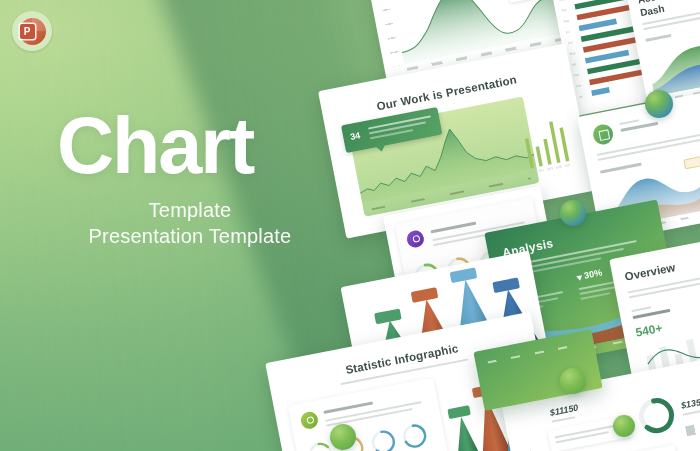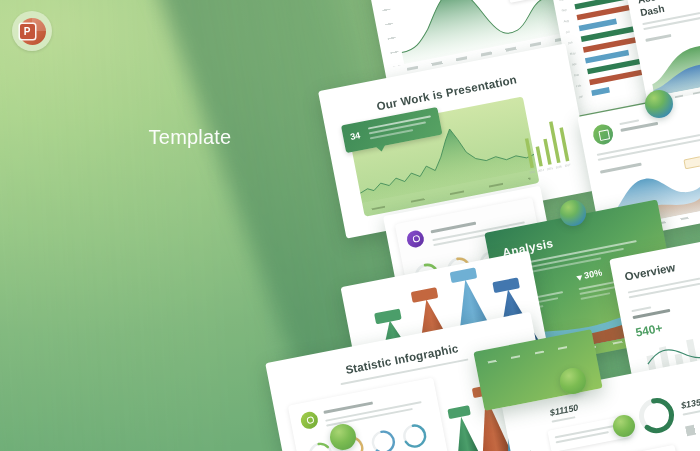--- a/index.html
+++ b/index.html
@@ -493,18 +493,20 @@
   <div class="ppt-badge">
     <div class="ppt-inner">
       <div class="ppt-circ"></div>
       <div class="ppt-card">
         <div class="ppt-p">P</div>
       </div>
     </div>
   </div>
 
   <div class="hero">
+    <div class="hero-title">Chart</div>
     <div class="hero-sub">
       <div>Template</div>
+      <div>Presentation Template</div>
     </div>
   </div>
 
 </div>
 
 </body></html>

